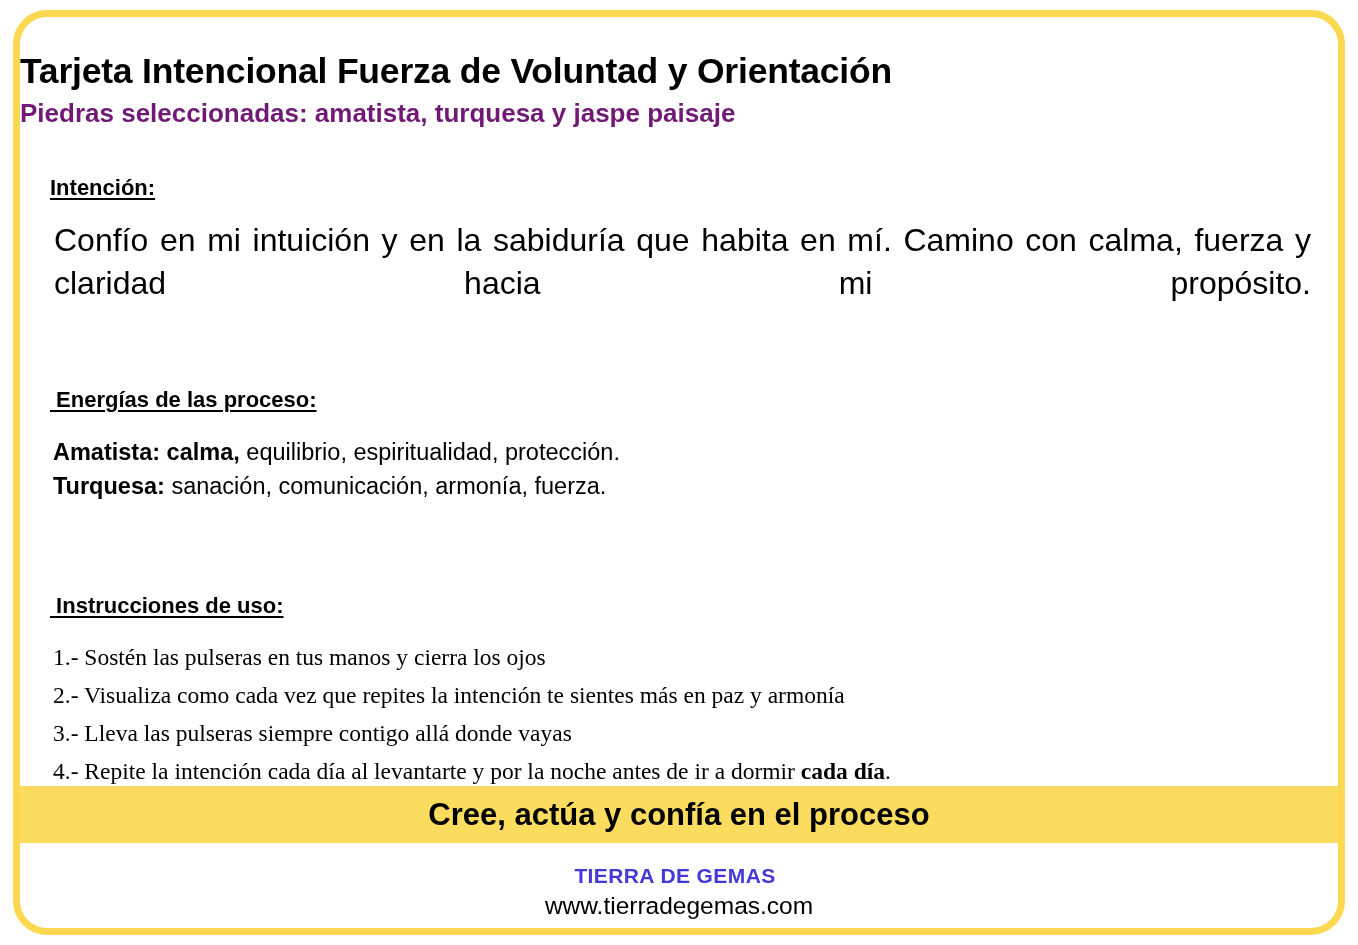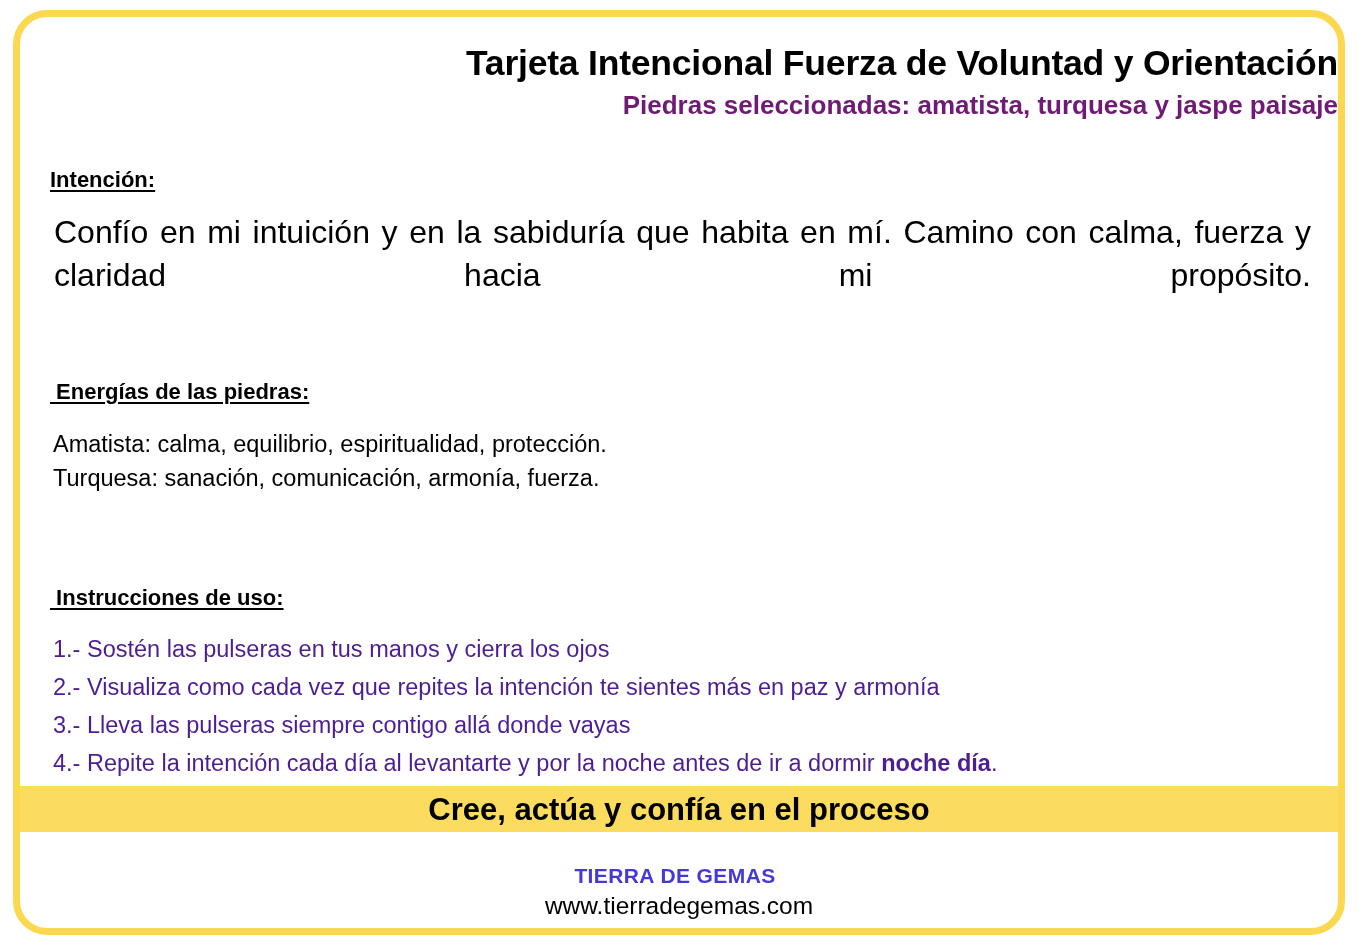--- a/index.html
+++ b/index.html
@@ -23,22 +23,22 @@
     height: 925px;
     box-sizing: border-box;
     border: 7px solid #FCD851;
     border-radius: 34px;
     background: #ffffff;
     overflow: hidden;
   }
 
   
   .header {
-    padding-top: 26px;
-    text-align: right;
+    padding-top: 34px;
+    text-align: left;
   }
   .title {
     font-size: 35.5px;
     font-weight: bold;
     letter-spacing: -0.2px;
     line-height: 1.18;
     margin: 0;
     color: #000;
   }
   .subtitle {
@@ -87,41 +87,42 @@
 
   .stones {
     margin-top: 22px;
     padding-left: 3px;
   }
   .stone-line {
     font-size: 23.5px;
     line-height: 1.46;
     color: #000;
   }
-  .stone-name { font-weight: normal; }
+  .stone-name { font-weight: bold; }
 
   .steps {
     margin-top: 19px;
     padding-left: 3px;
   }
   .step-line {
     font-size: 23.5px;
     line-height: 1.62;
-    color: #4c1d95;
+    color: #000000;
     white-space: nowrap;
+    font-family: Liberation Serif, serif;
   }
   .bold { font-weight: bold; }
 
   
   .banner {
     position: absolute;
     left: -7px;
     right: -7px;
     top: 769px;
-    height: 46px;
+    height: 57px;
     background: #FCDC5F;
     display: flex;
     align-items: center;
     justify-content: center;
   }
   .banner-text {
     font-size: 31px;
     font-weight: bold;
     color: #000;
     line-height: 1;
@@ -162,21 +163,21 @@
   </div>
 
   <div class="body">
 
     <div class="heading-row h-intencion">
       <span class="section-heading">Intención:</span>
     </div>
     <p class="paragraph">Confío en mi intuición y en la sabiduría que habita en mí. Camino con calma, fuerza y claridad hacia mi propósito.</p>
 
     <div class="heading-row h-energias">
-      <span class="section-heading"> Energías de las piedras:</span>
+      <span class="section-heading"> Energías de las proceso:</span>
     </div>
     <div class="stones">
       <div class="stone-line">
         <span class="stone-name">Amatista:</span><span class="stone-name"> calma,</span><span> equilibrio, espiritualidad, protección.</span>
       </div>
       <div class="stone-line">
         <span class="stone-name">Turquesa:</span><span class="stone-name"></span><span> sanación, comunicación, armonía, fuerza.</span>
       </div>
     </div>
 
@@ -187,21 +188,21 @@
       <div class="step-line">
         <span>1.-</span><span> Sostén las pulseras en tus manos y cierra los ojos</span><span class="bold"></span><span></span>
       </div>
       <div class="step-line">
         <span>2.-</span><span> Visualiza como cada vez que repites la intención te sientes más en paz y armonía</span><span class="bold"></span><span></span>
       </div>
       <div class="step-line">
         <span>3.-</span><span> Lleva las pulseras siempre contigo allá donde vayas</span><span class="bold"></span><span></span>
       </div>
       <div class="step-line">
-        <span>4.-</span><span> Repite la intención cada día al levantarte y por la noche antes de ir a dormir </span><span class="bold">noche día</span><span>.</span>
+        <span>4.-</span><span> Repite la intención cada día al levantarte y por la noche antes de ir a dormir </span><span class="bold">cada día</span><span>.</span>
       </div>
     </div>
 
   </div>
 
   <div class="banner">
     <span class="banner-text">Cree, actúa y confía en el proceso</span>
   </div>
 
   <div class="footer">

